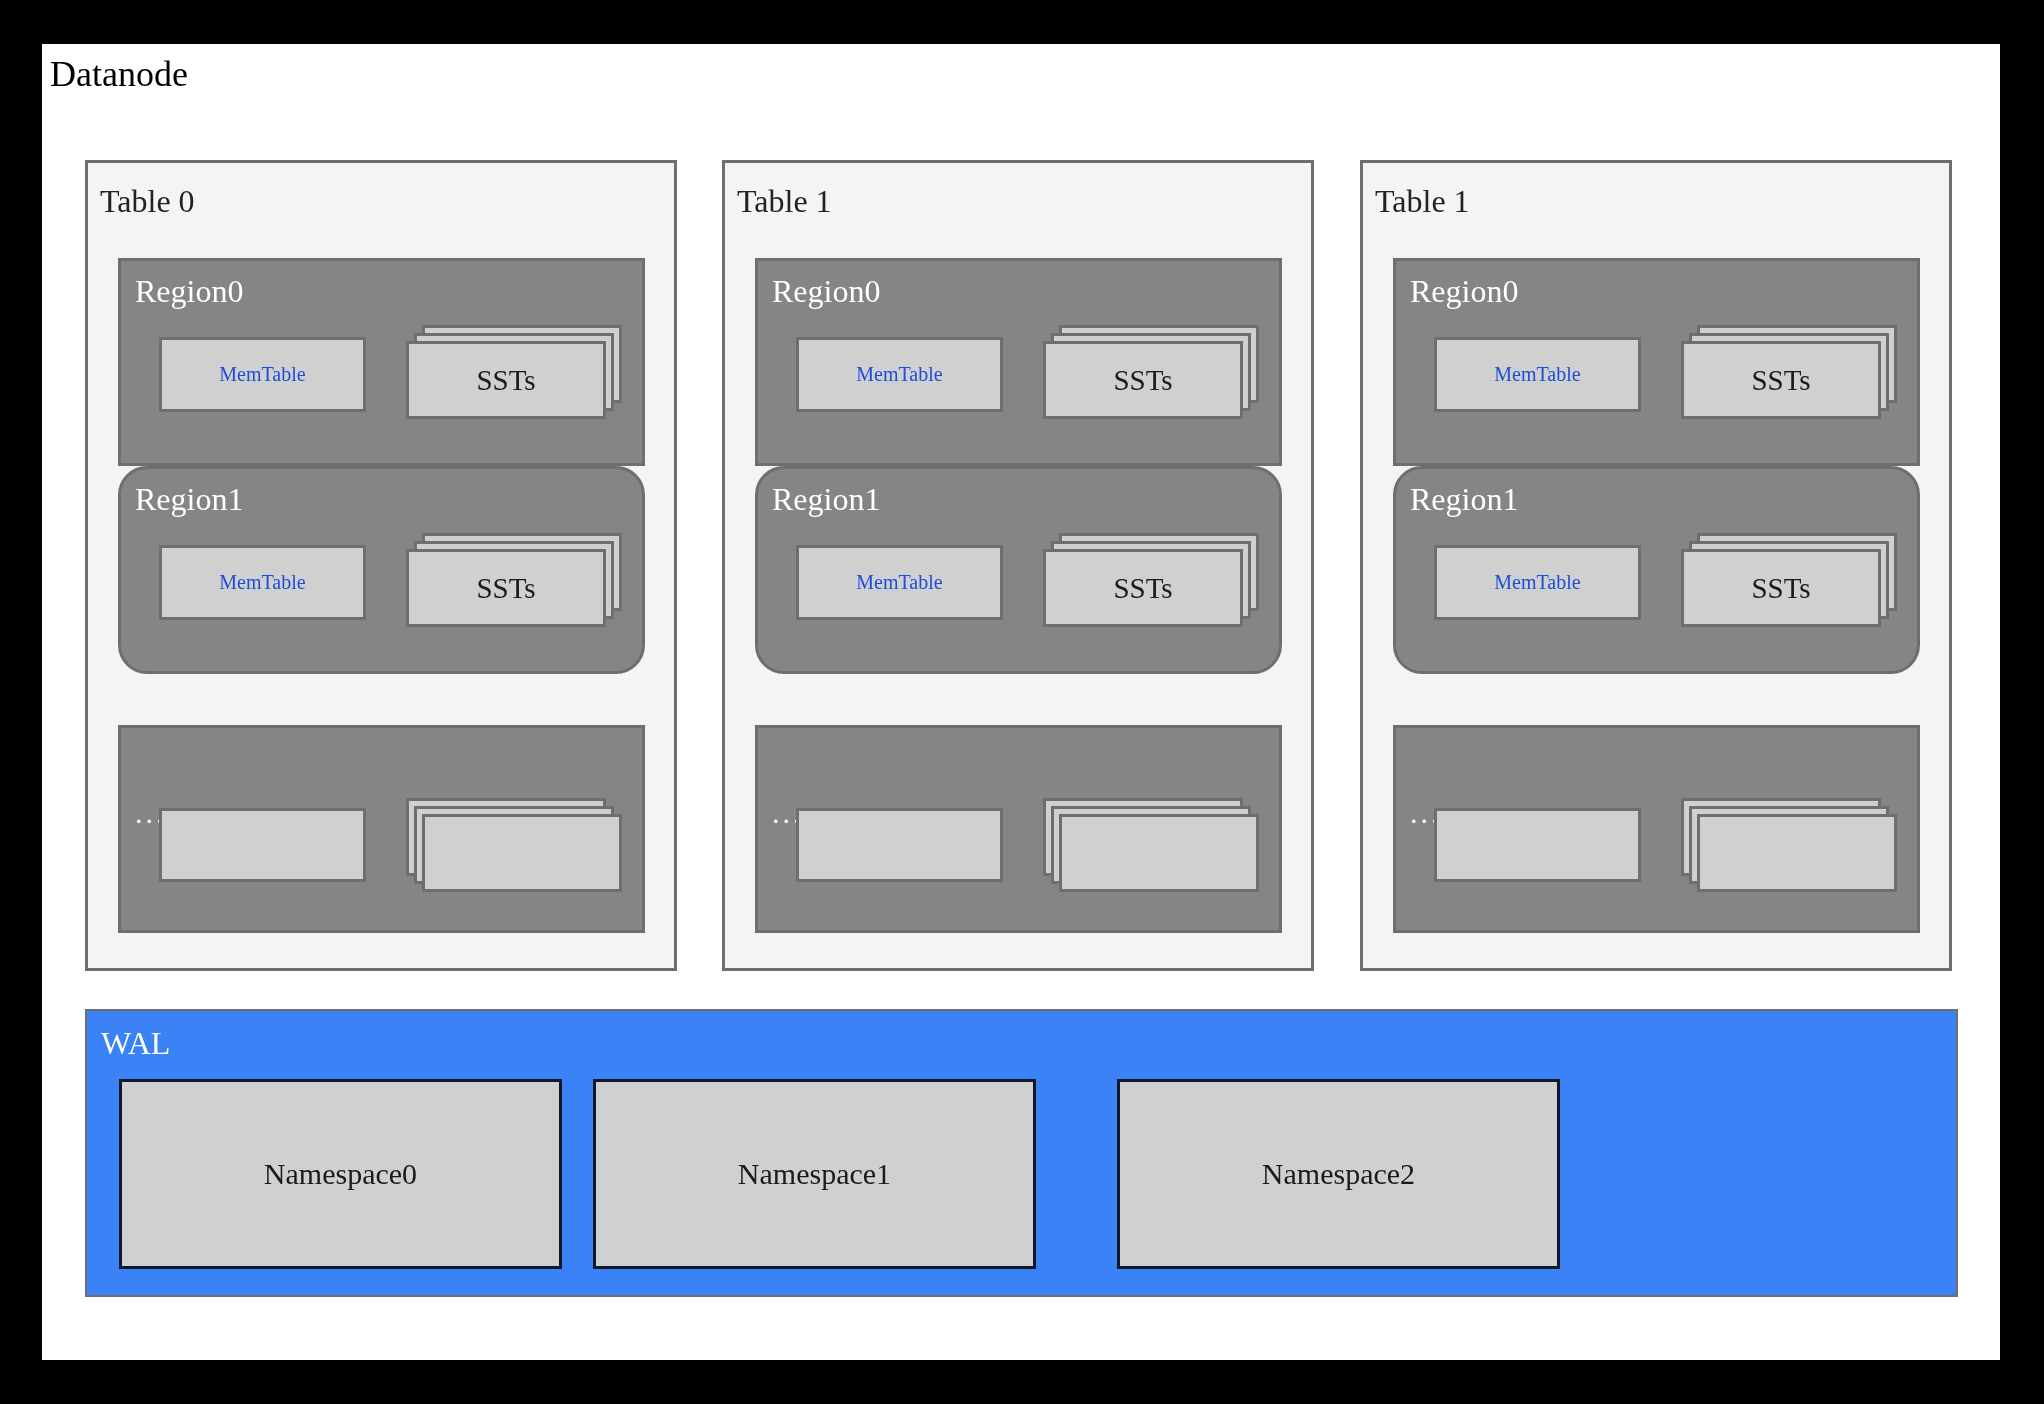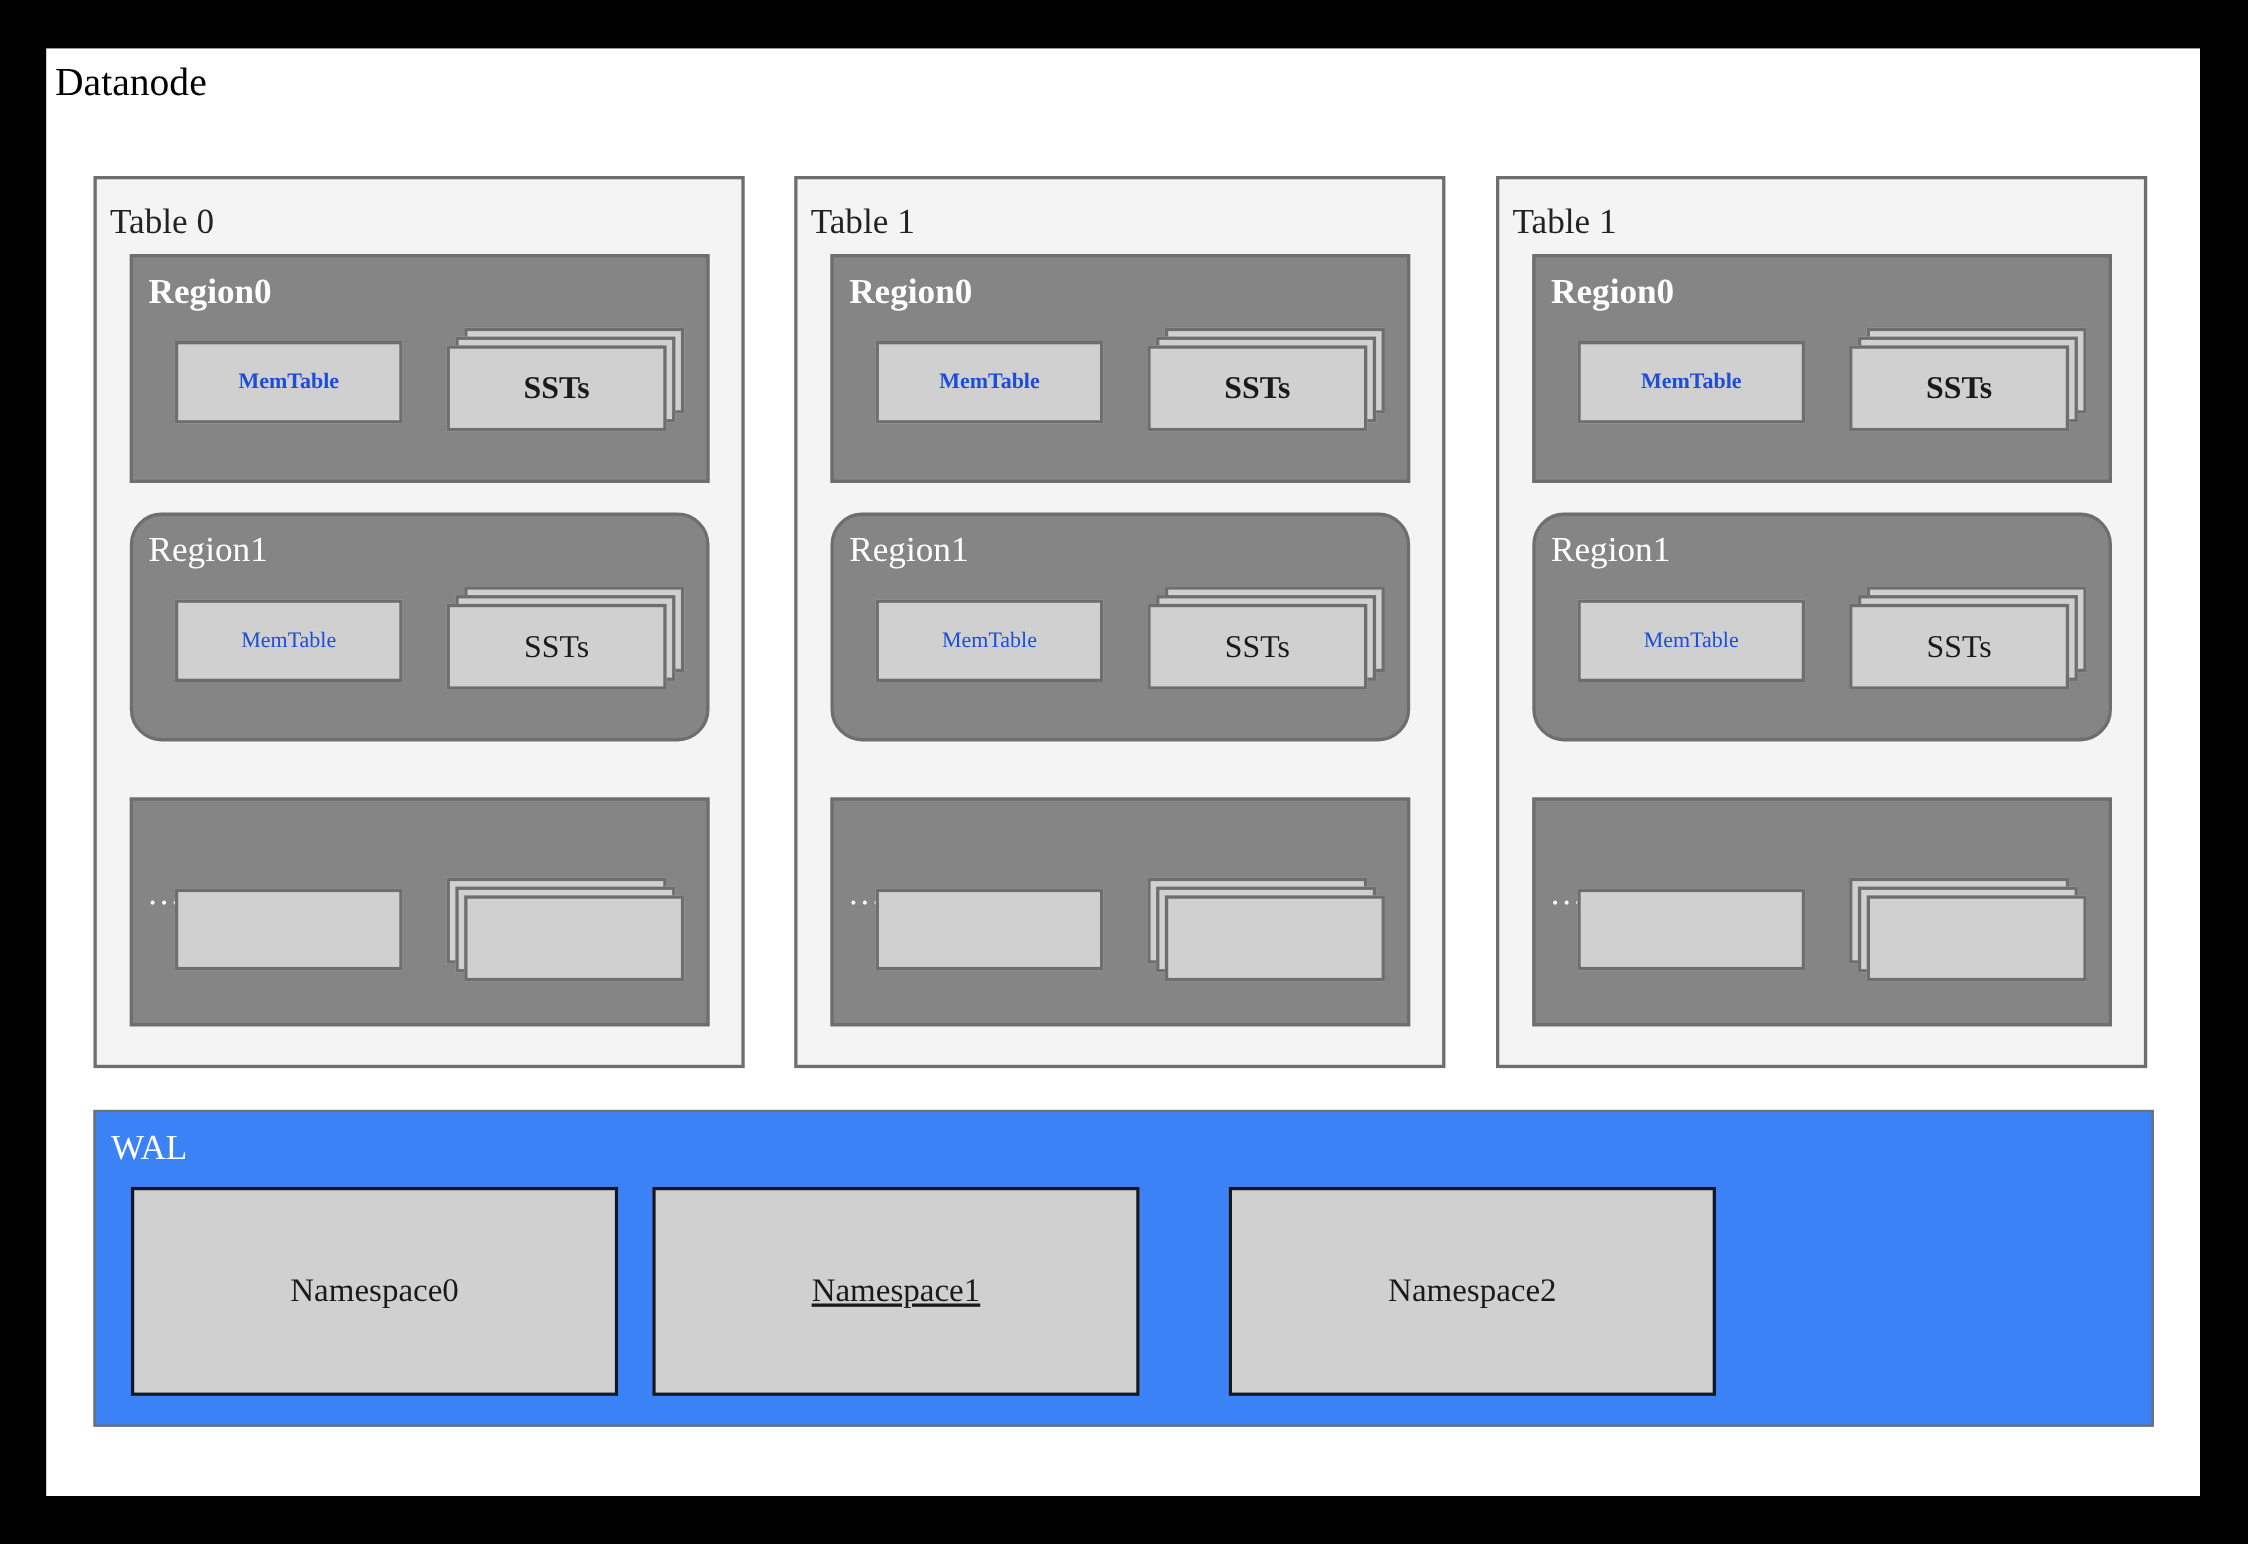--- a/index.html
+++ b/index.html
@@ -23,21 +23,21 @@
   .table-panel.p0{left:0;}
   .table-panel.p1{left:637px;}
   .table-panel.p2{left:1275px;}
 
   .table-label{position:absolute;left:12px;top:22px;font-size:32px;color:#222;
         line-height:1;white-space:nowrap;}
 
   
   .region{position:absolute;left:30px;width:527px;height:208px;
         background:#858585;border:3px solid #6e6e6e;box-sizing:border-box;}
-  .region.r0{top:68px;font-weight:bold;}
+  .region.r0{top:95px;}
   .region.r1{top:303px;border-radius:29px;}
   .region.r2{top:562px;}
 
   .region-label{position:absolute;left:14px;top:14px;font-size:32px;
         color:#ffffff;line-height:1;white-space:nowrap;}
   .region-label.ellipsis{top:70px;font-size:30px;letter-spacing:3px;}
 
   
   .memtable{position:absolute;left:38px;top:76px;width:207px;height:75px;
         background:#d0d0d0;border:3px solid #6e6e6e;box-sizing:border-box;
@@ -64,21 +64,21 @@
   .wal{position:absolute;left:43px;top:965px;width:1873px;height:288px;
         background:#3b82f6;border:2px solid #6e6e6e;box-sizing:border-box;}
   .wal-label{position:absolute;left:14px;top:16px;font-size:32px;
         color:#ffffff;line-height:1;white-space:nowrap;}
 
   .namespace{position:absolute;top:68px;width:443px;height:190px;
         background:#d0d0d0;border:3px solid #0f172a;box-sizing:border-box;
         display:flex;align-items:center;justify-content:center;
         font-size:30px;color:#1a1a1a;}
   .namespace.n0{left:32px;}
-  .namespace.n1{left:506px;text-decoration:underline;}
+  .namespace.n1{left:506px;}
   .namespace.n2{left:1000px;margin-left:30px;}
 </style>
 </head>
 <body>
 
 <div id="root">
   <div id="canvas">
 
     <div class="datanode-title">Datanode</div>
 

